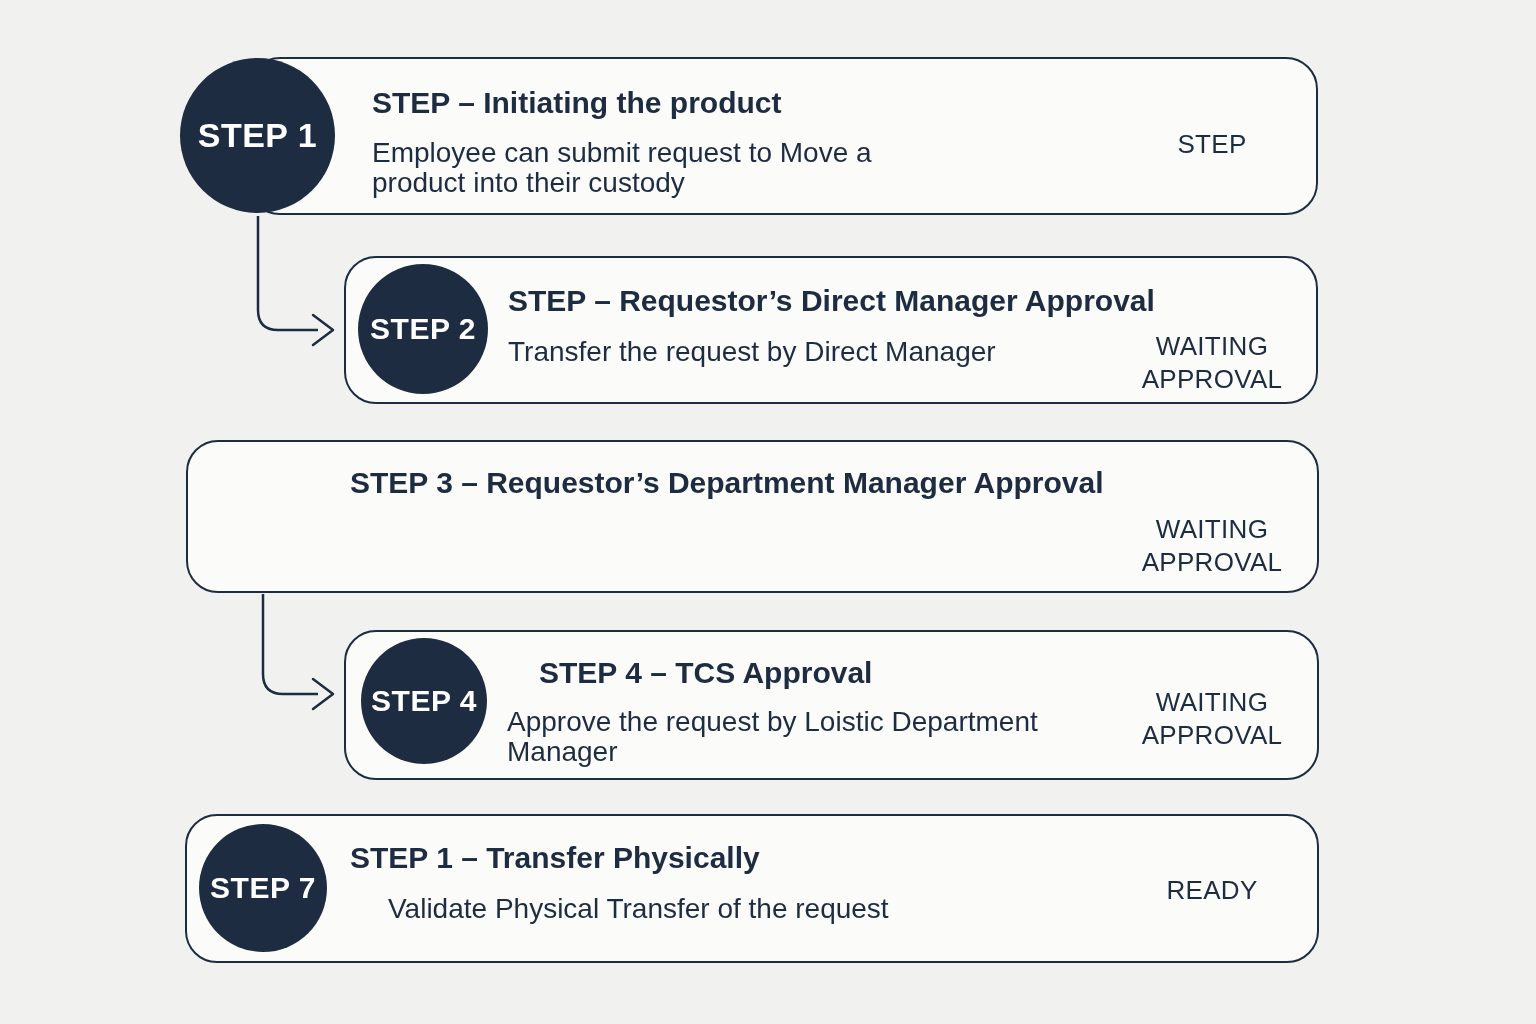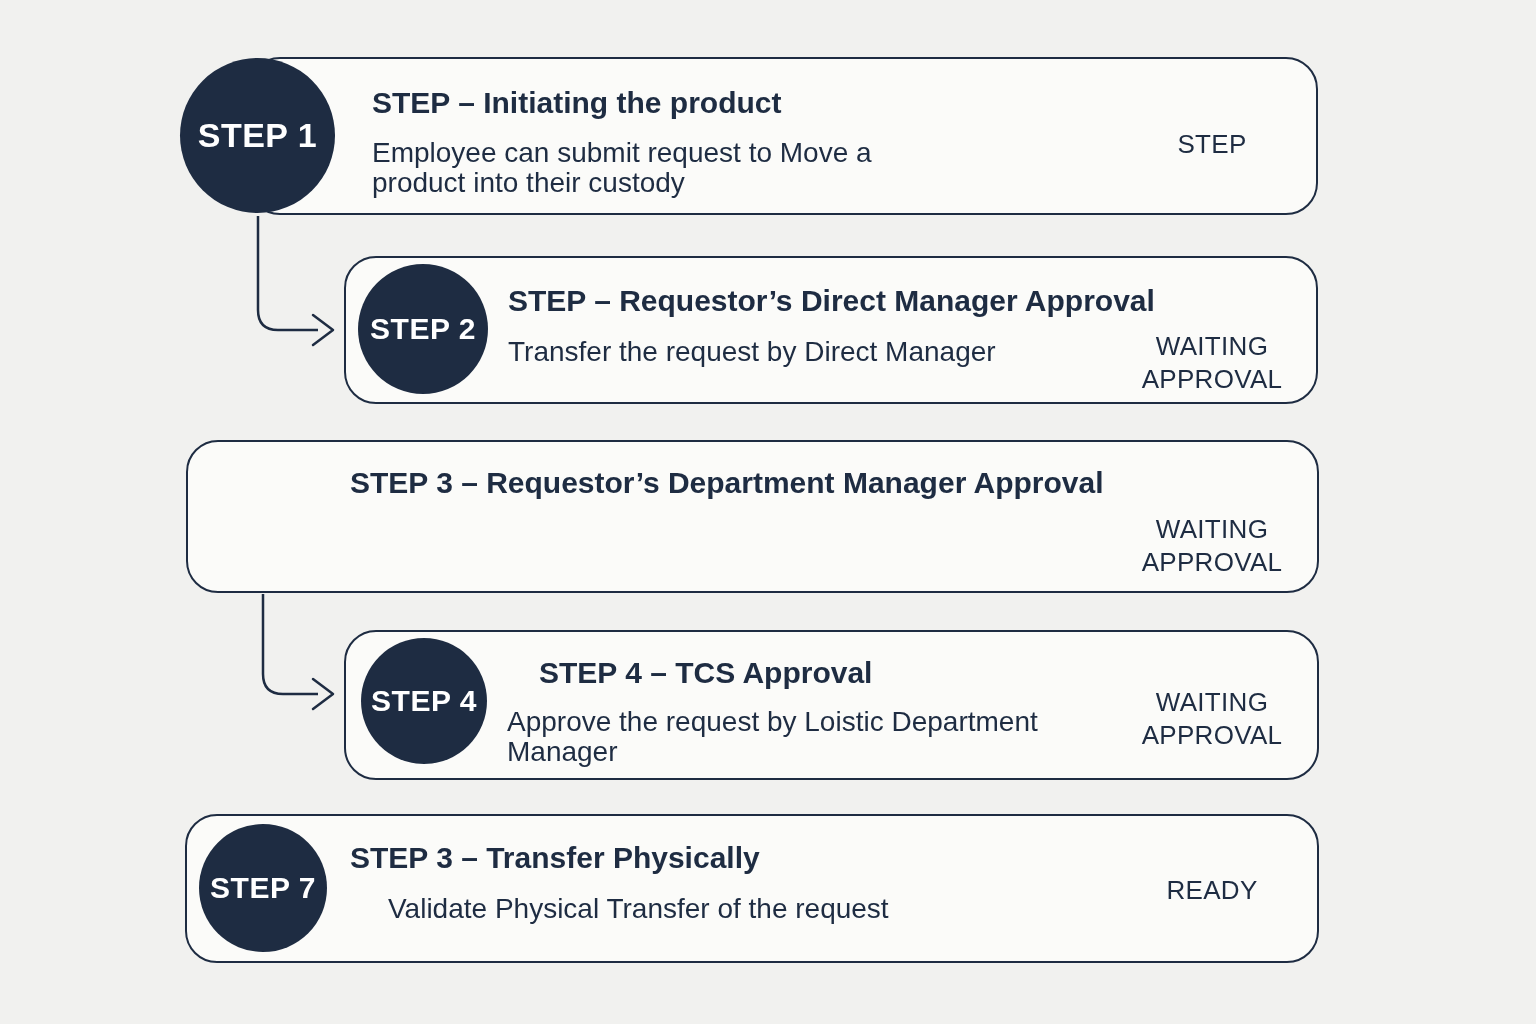--- a/index.html
+++ b/index.html
@@ -100,17 +100,17 @@
     <span>STEP 4</span>
   </div>
   <div class="title t4">STEP 4 – TCS Approval</div>
   <div class="desc d4">Approve the request by Loistic Department Manager</div>
   <div class="status s4">WAITING APPROVAL</div>
 
   <div class="card card5"></div>
   <div class="badge badge5">
     <span>STEP 7</span>
   </div>
-  <div class="title t5">STEP 3 – Transfer Physically</div>
+  <div class="title t5">STEP 1 – Transfer Physically</div>
   <div class="desc d5">Validate Physical Transfer of the request</div>
   <div class="status s5">READY</div>
 
 </div>
 
 </body></html>

